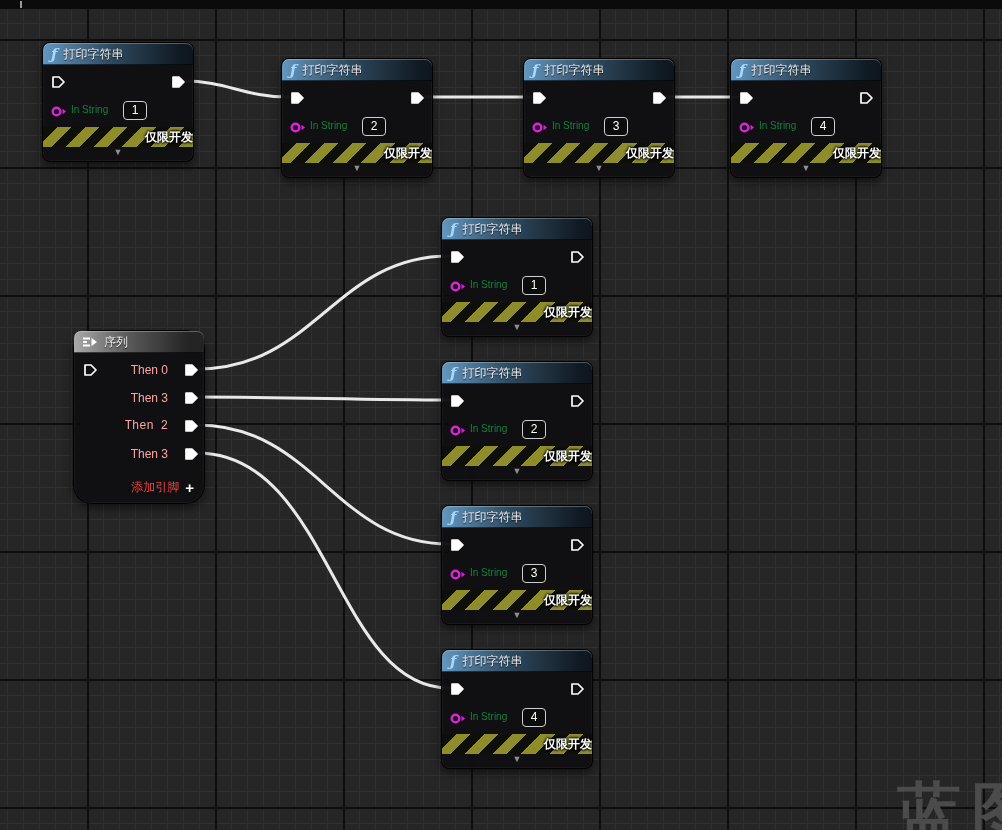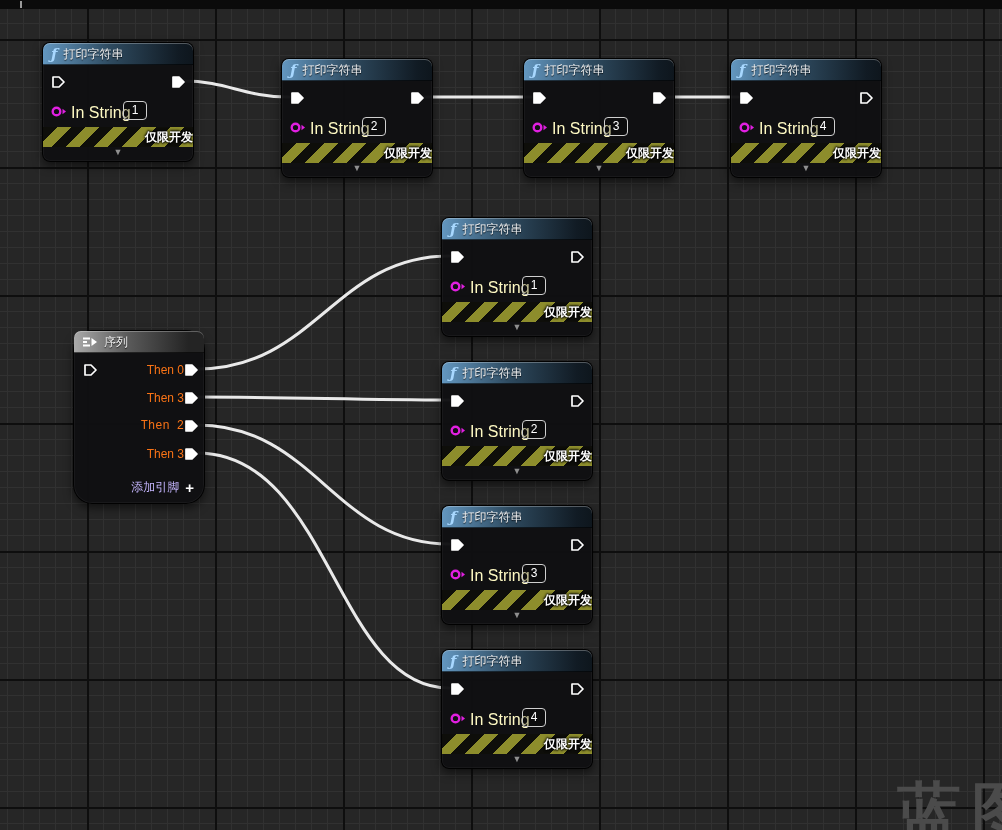--- a/index.html
+++ b/index.html
@@ -50,46 +50,46 @@
     font-size:15px;color:#a8d8ff;margin-right:6px;line-height:1;
   }
   .hdr-title{font-size:12px;color:#f4f4f4;text-shadow:0 1px 1px rgba(0,0,0,.8);}
   .seq-icon{margin-right:6px;display:inline-flex;}
   
   .pin{position:absolute;}
   .exec-in{left:8px;top:32px;}
   .exec-out{right:8px;top:32px;}
   .seq .exec-in{left:9px;top:32px;}
   .str-pin{left:8px;top:62px;}
-  .str-label{position:absolute;left:28px;top:61px;font-size:16px;color:#fef9c3;}
+  .str-label{position:absolute;left:28px;top:61px;font-size:10px;color:#15803d;}
   .val{
     position:absolute;left:80px;top:58px;min-width:12px;height:17px;line-height:17px;
     padding:0 5px;border:1px solid #cfcfcf;border-radius:4px;
     color:#fff;font-size:12px;text-align:center;background:rgba(0,0,0,.25);
   }
   .stripe{
     position:absolute;left:0;right:0;top:84px;height:20px;
     background:repeating-linear-gradient(135deg,#0e0e0a 0 10px,#8d8d2c 10px 20px);
     display:flex;align-items:center;justify-content:flex-end;
   }
   .stripe-text{
     font-size:12px;color:#fff;font-weight:bold;
     text-shadow:0 0 3px #000,0 1px 2px #000,0 -1px 2px #000;
   }
   .chev{
     position:absolute;left:0;right:0;top:103px;text-align:center;
     font-size:9px;color:#8f8f8f;line-height:12px;cursor:pointer;
   }
   
   .then-row{position:absolute;right:6px;height:16px;display:flex;align-items:center;}
-  .then-label{font-size:12px;color:#f97316;margin-right:0;}
+  .then-label{font-size:12px;color:#fca5a5;margin-right:16px;}
   .addpin-row{
     position:absolute;right:10px;top:148px;display:flex;align-items:center;
   }
-  .addpin-label{font-size:12px;color:#c4b5fd;margin-right:6px;}
+  .addpin-label{font-size:12px;color:#ef4444;margin-right:6px;}
   .plus{font-size:15px;font-weight:bold;color:#fff;line-height:14px;}
 </style>
 </head>
 <body>
 
 <div id="stage">
   <div class="top-bar">
     <div class="top-bar-tick"></div>
   </div>
 

